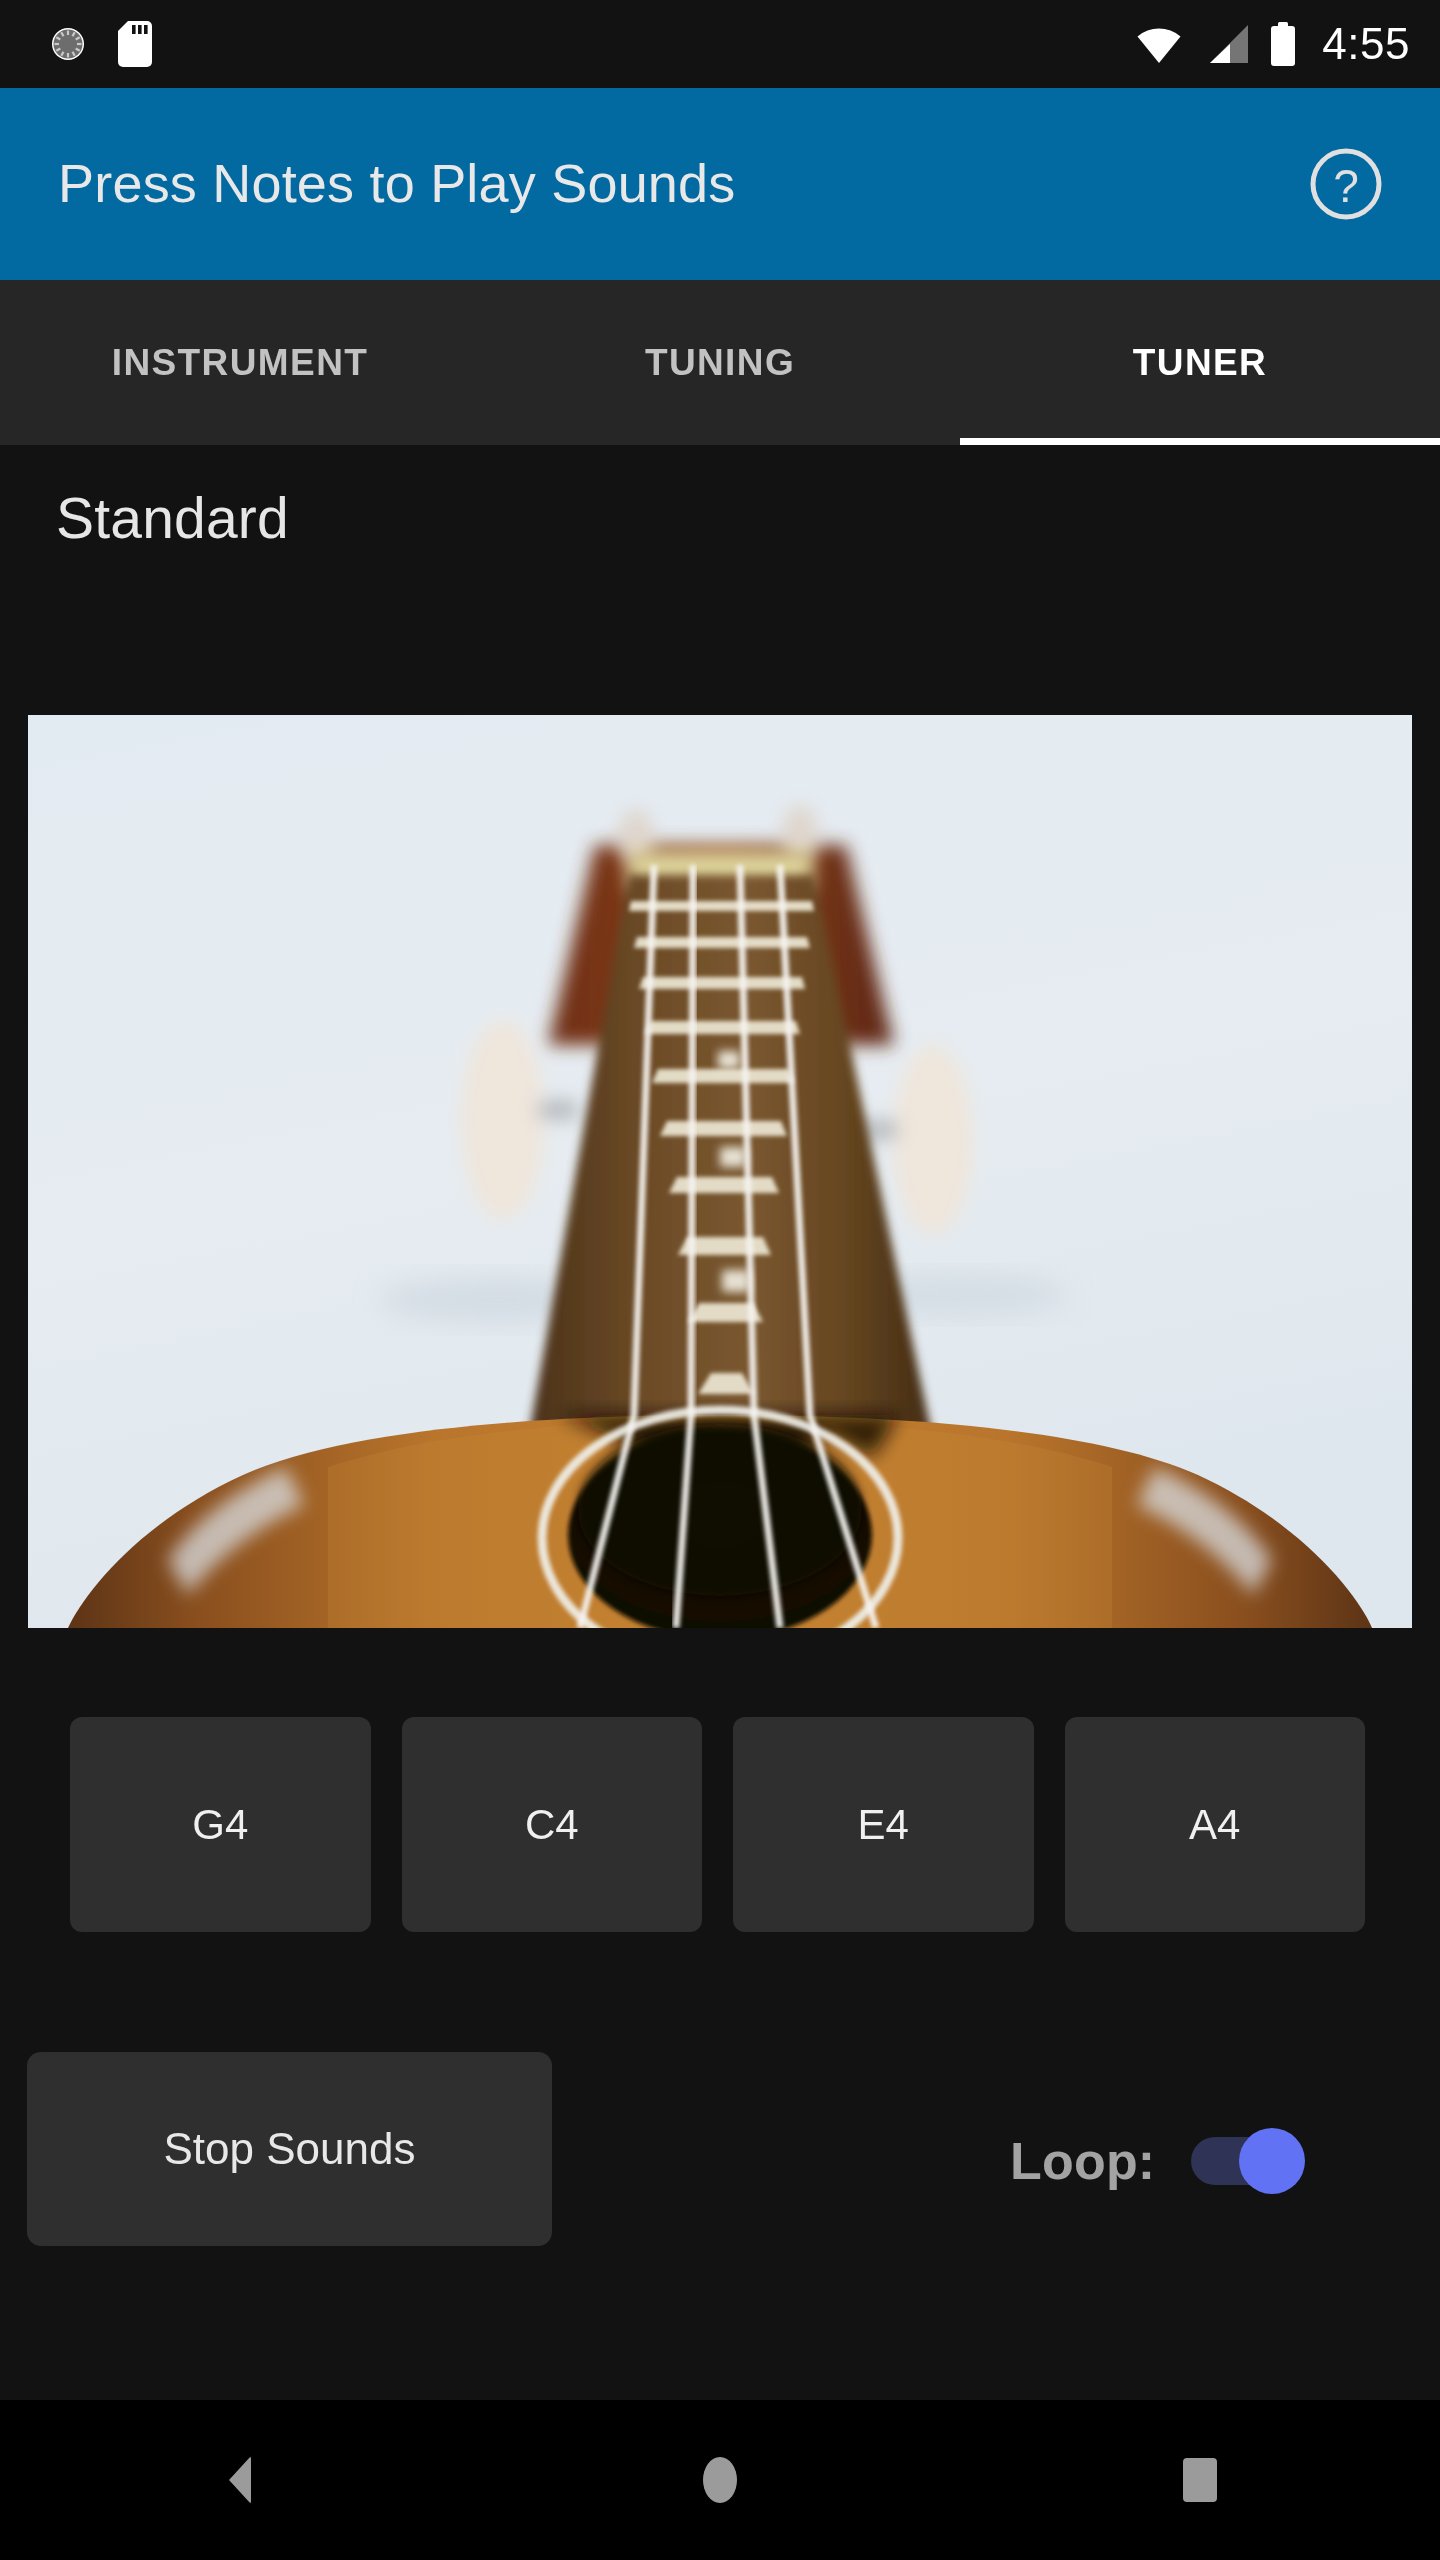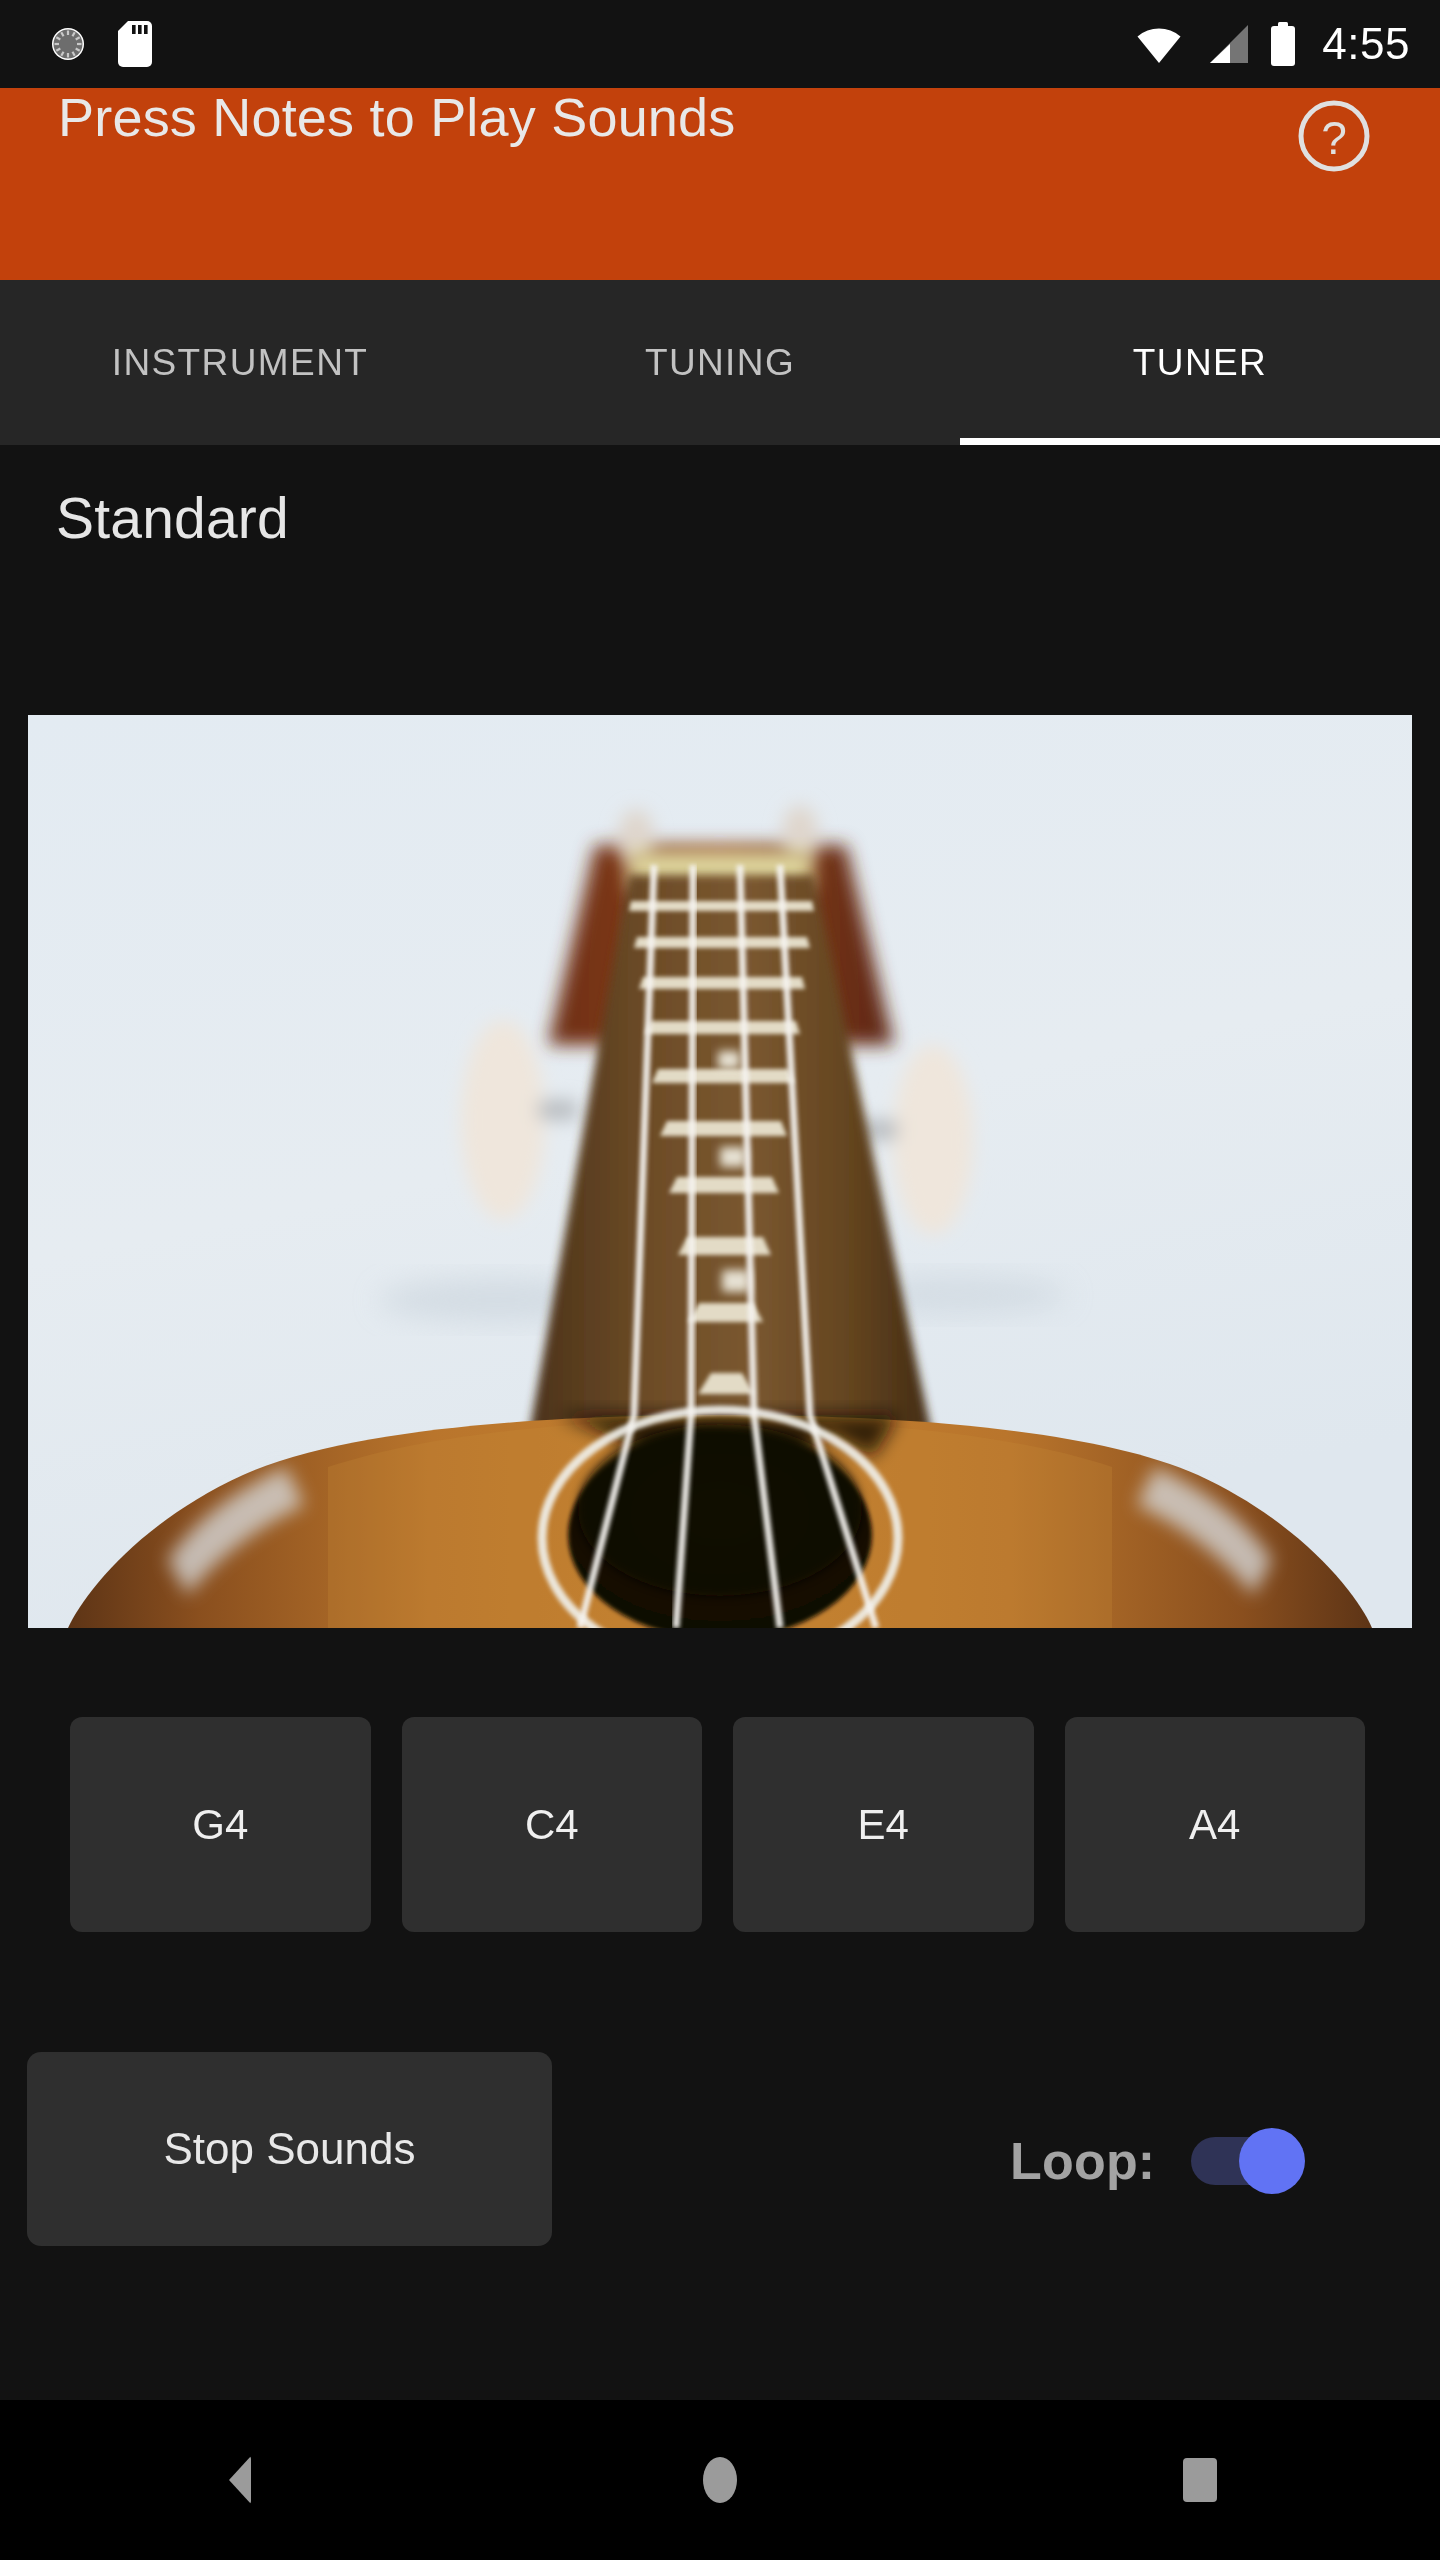--- a/index.html
+++ b/index.html
@@ -68,25 +68,25 @@
     margin-left: 4px;
     font-weight: 400;
   }
 
   
   .app-bar {
     position: absolute;
     left: 0; top: 88px;
     width: 1440px;
     height: 192px;
-    background: #c2410c;
+    background: #0369a1;
     box-sizing: border-box;
     display: flex;
-    align-items: flex-start;
-    padding: 0 58px 0 58px;
+    align-items: center;
+    padding: 0 46px 0 58px;
   }
   .app-title {
     color: #e8e8e8;
     font-size: 54px;
     font-weight: 400;
     letter-spacing: 0.2px;
     flex: 1;
     line-height: 1.1;
   }
   .help-btn {
@@ -119,21 +119,21 @@
     justify-content: center;
     border: none;
     background: transparent;
     cursor: pointer;
     padding: 0;
   }
   .tab-label {
     color: #c2c2c2;
     font-size: 37px;
     letter-spacing: 1.4px;
-    font-weight: 400;
+    font-weight: 700;
     text-transform: uppercase;
   }
   .tab.active .tab-label { color: #ffffff; }
   .tab.active::after {
     content: "";
     position: absolute;
     left: 0; right: 0; bottom: 0;
     height: 7px;
     background: #ffffff;
   }

